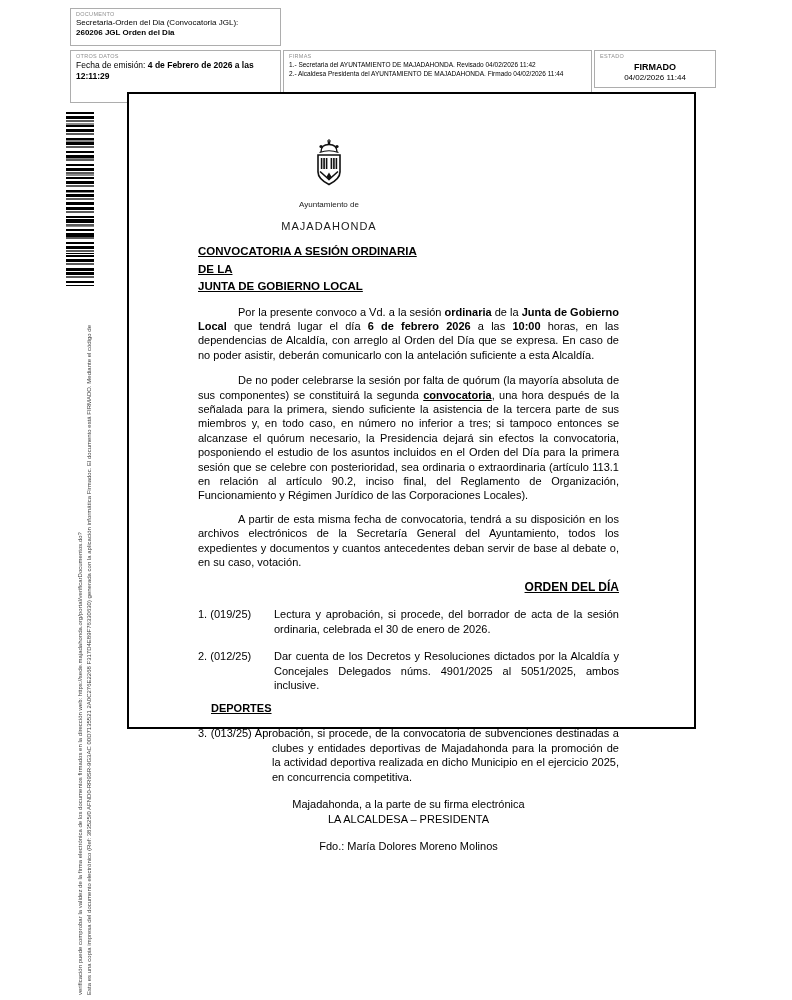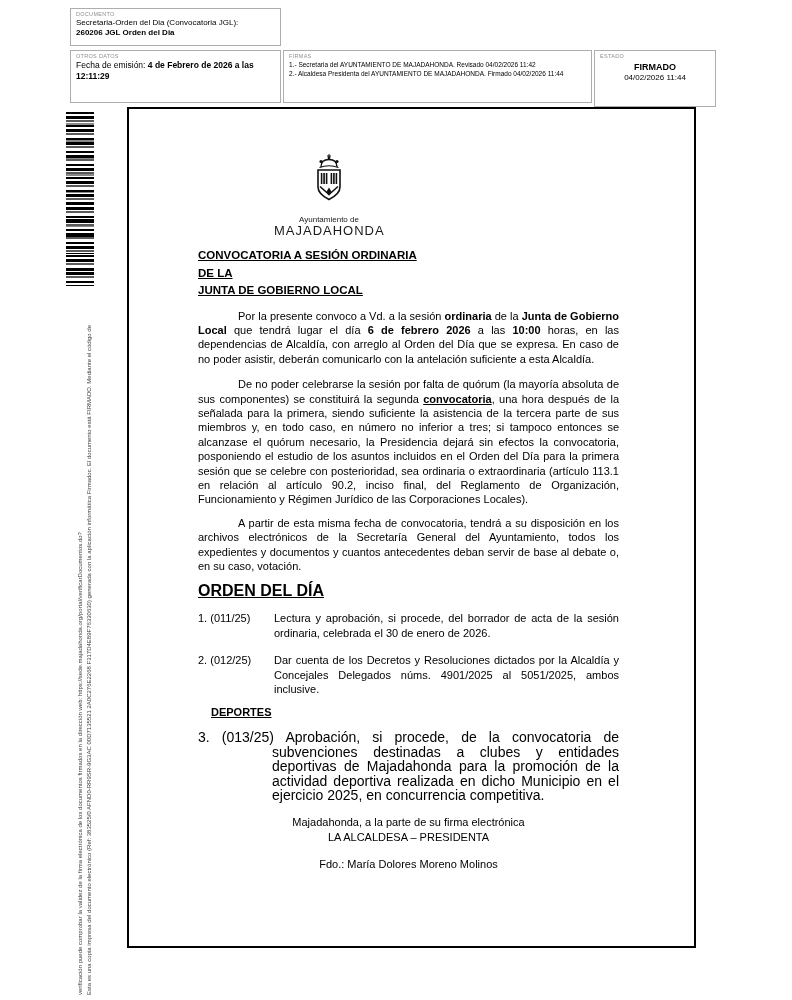--- a/index.html
+++ b/index.html
@@ -8,62 +8,62 @@
 
   
   .hdr { position:absolute; left:70px; top:8px; width:648px; }
   .hdr-row { display:flex; gap:2px; margin-bottom:4px; }
   .hdr-box { border:1px solid #adadad; background:#fff; padding:2px 5px 17px 5px; overflow:hidden; }
   .hdr-label { font-size:5.5px; color:#8f8f8f; letter-spacing:.3px; margin-bottom:1px; }
   .box-documento { width:211px; height:38px; }
   .box-identificadores { width:434px; height:38px; }
   .box-otros { width:211px; height:53px; }
   .box-firmas { width:309px; height:53px; }
-  .box-estado { width:122px; height:57px; text-align:center; }
+  .box-estado { width:122px; height:38px; text-align:center; }
   .box-estado .hdr-label { text-align:left; }
   .doc-line1 { font-size:8px; line-height:10px; }
   .doc-line2 { font-size:8px; font-weight:bold; line-height:10px; }
   .ident-text { font-size:12.5px; line-height:15px; }
   .otros-line { font-size:8.5px; line-height:11px; }
   .firmas-line { font-size:6.5px; line-height:9px; }
   .estado-status { font-size:9px; font-weight:bold; line-height:12px; margin-top:2px; }
   .estado-ts { font-size:8px; line-height:10px; }
 
   
   .barcode { position:absolute; left:66px; top:112px; width:28px; height:174px; background-color:#fff;
     background-image:
       repeating-linear-gradient(180deg, #000 0 2px, rgba(0,0,0,0) 2px 4px, #000 4px 7px, rgba(0,0,0,0) 7px 8px, #5a5a5a 8px 10px, rgba(0,0,0,0) 10px 13px),
       repeating-linear-gradient(180deg, rgba(0,0,0,0) 0 5px, #000 5px 6px, rgba(0,0,0,0) 6px 11px, #8a8a8a 11px 13px, rgba(0,0,0,0) 13px 17px);
   }
   .side-text { position:absolute; left:76px; top:283px; height:712px; width:17px;
     writing-mode:vertical-lr; transform:rotate(180deg);
     font-size:6px; line-height:8.5px; color:#3a3a3a; white-space:nowrap; }
 
   
-  .frame { position:absolute; left:127px; top:107px; width:569px; height:841px; border:2px solid #000; background:#fff; }
+  .frame { position:absolute; left:127px; top:92px; width:569px; height:637px; border:2px solid #000; background:#fff; }
   .content { margin:44px 75px 0 69px; }
 
   .logo { width:110px; text-align:center; margin-left:76px; }
   .logo-org1 { font-size:8px; line-height:10px; color:#1a1a1a; }
-  .logo-org2 { font-size:13px; line-height:11px; letter-spacing:1px; color:#1a1a1a; }
+  .logo-org2 { font-size:11px; line-height:11px; letter-spacing:1px; color:#1a1a1a;margin-top:11px; }
 
   .title-block { margin-top:11px; font-weight:bold; font-size:11.5px; line-height:17.5px; }
   .title-line { text-decoration:underline; }
 
   .para { font-size:11px; line-height:14.4px; text-align:justify; text-indent:40px; }
   .p1 { margin-top:9px; }
   .p2 { margin-top:11px; }
   .p3 { margin-top:9px; }
 
-  .orden-heading { margin-top:11px; text-align:left; font-weight:bold; font-size:16px; text-decoration:underline; line-height:14px; }
+  .orden-heading { margin-top:11px; text-align:right; font-weight:bold; font-size:12px; text-decoration:underline; line-height:14px; }
 
   .odd-item { position:relative; margin-top:13px; padding-left:76px; font-size:11px; line-height:14.4px; text-align:justify; }
   .item-num { position:absolute; left:0; top:0; }
   .deportes-heading { margin-top:9px; font-weight:bold; font-size:11px; text-decoration:underline; line-height:14px;padding-left:13px; }
-  .odd-item3 { margin-top:11px; padding-left:74px; text-indent:-74px; font-size:14px; line-height:14.4px; text-align:justify; }
+  .odd-item3 { margin-top:11px; padding-left:74px; text-indent:-74px; font-size:11px; line-height:14.4px; text-align:justify; }
 
   .sig-block { margin-top:13px; text-align:center; font-size:11px; line-height:15px; }
   .sig-fdo { margin-top:12px; text-align:center; font-size:11px; line-height:14px; }
 </style>
 </head>
 <body>
 
 <div class="hdr">
   <div class="hdr-row">
     <div class="hdr-box box-documento">
@@ -127,21 +127,21 @@
       <div><span class="title-line">JUNTA DE GOBIERNO LOCAL</span></div>
     </div>
 
     <p class="para p1"><span>Por la presente convoco a Vd. a la sesión </span><span style="font-weight: bold;">ordinaria</span><span> de la </span><span style="font-weight: bold;">Junta de Gobierno Local</span><span> que tendrá lugar el día </span><span style="font-weight: bold;">6 de febrero 2026</span><span> a las </span><span style="font-weight: bold;">10:00</span><span> horas, en las dependencias de Alcaldía, con arreglo al Orden del Día que se expresa. En caso de no poder asistir, deberán comunicarlo con la antelación suficiente a esta Alcaldía.</span></p>
     <p class="para p2"><span>De no poder celebrarse la sesión por falta de quórum (la mayoría absoluta de sus componentes) se constituirá la segunda </span><span style="font-weight: bold; text-decoration: underline;">convocatoria</span><span>, una hora después de la señalada para la primera, siendo suficiente la asistencia de la tercera parte de sus miembros y, en todo caso, en número no inferior a tres; si tampoco entonces se alcanzase el quórum necesario, la Presidencia dejará sin efectos la convocatoria, posponiendo el estudio de los asuntos incluidos en el Orden del Día para la primera sesión que se celebre con posterioridad, sea ordinaria o extraordinaria (artículo 113.1 en relación al artículo 90.2, inciso final, del Reglamento de Organización, Funcionamiento y Régimen Jurídico de las Corporaciones Locales).</span></p>
     <p class="para p3"><span>A partir de esta misma fecha de convocatoria, tendrá a su disposición en los archivos electrónicos de la Secretaría General del Ayuntamiento, todos los expedientes y documentos y cuantos antecedentes deban servir de base al debate o, en su caso, votación.</span></p>
 
     <div class="orden-heading">ORDEN DEL DÍA</div>
 
     <div class="odd-item">
-      <span class="item-num">1. (011/25)</span>
+      <span class="item-num">1. (019/25)</span>
       <span>Lectura y aprobación, si procede, del borrador de acta de la sesión ordinaria, celebrada el 30 de enero de 2026.</span>
     </div>
     <div class="odd-item">
       <span class="item-num">2. (012/25)</span>
       <span>Dar cuenta de los Decretos y Resoluciones dictados por la Alcaldía y Concejales Delegados núms. 4901/2025 al 5051/2025, ambos inclusive.</span>
     </div>
 
     <div class="deportes-heading">DEPORTES</div>
 
     <div class="odd-item3"><span>3. (013/25)</span> <span>Aprobación, si procede, de la convocatoria de subvenciones destinadas a clubes y entidades deportivas de Majadahonda para la promoción de la actividad deportiva realizada en dicho Municipio en el ejercicio 2025, en concurrencia competitiva.</span></div>

